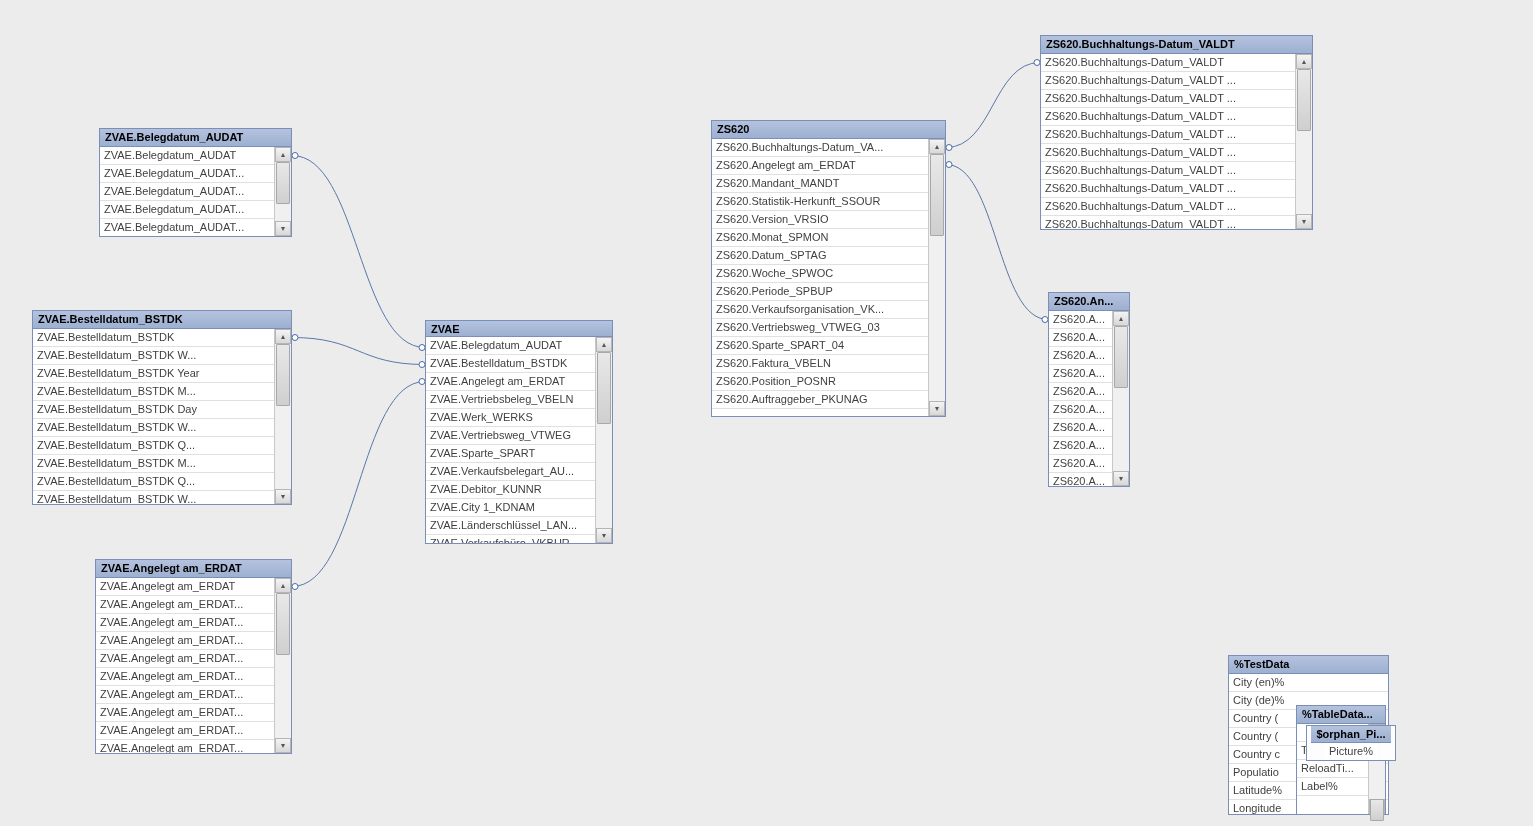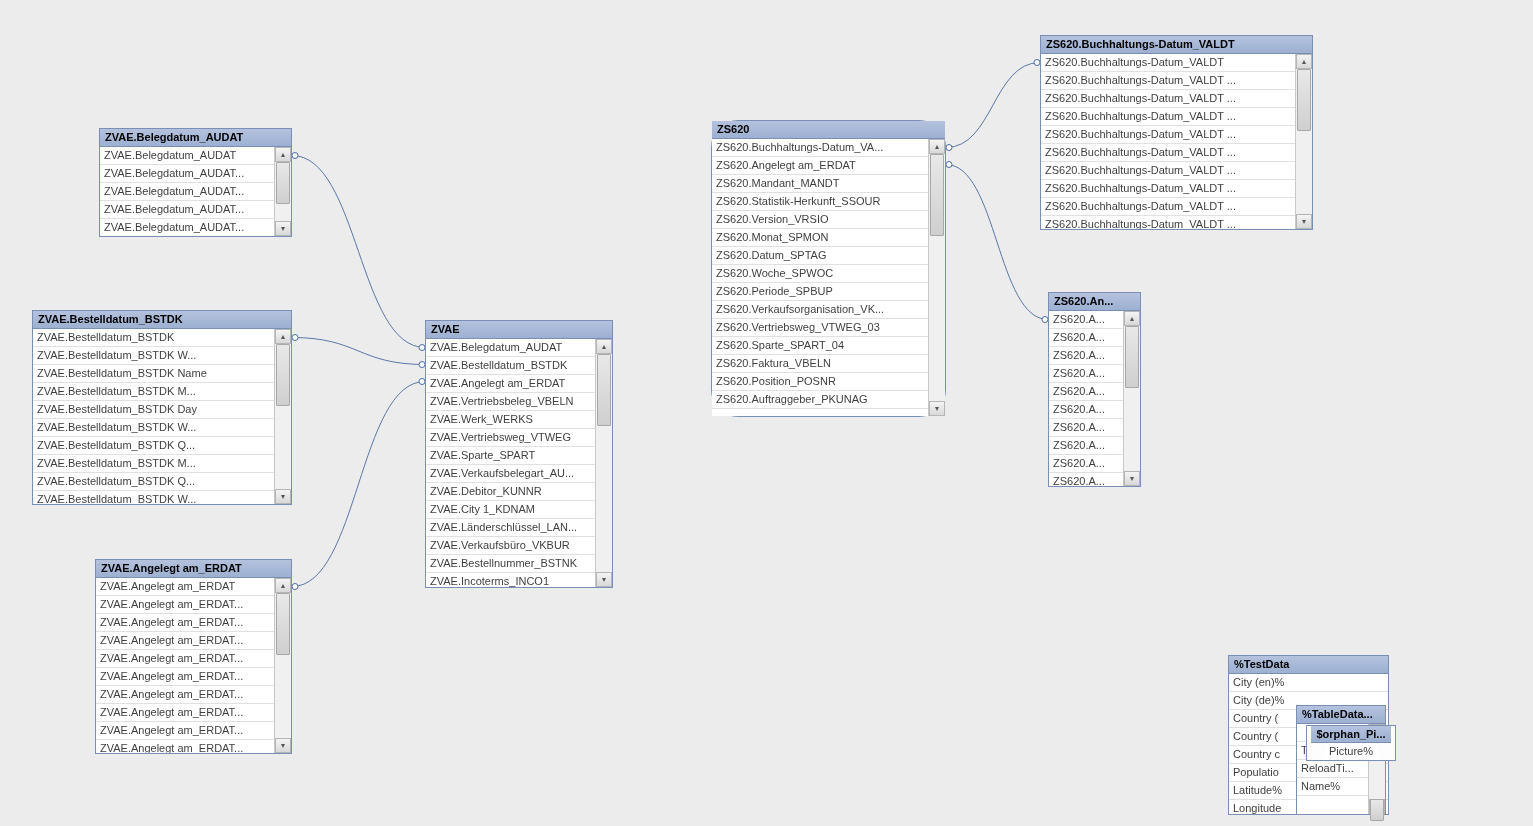--- a/index.html
+++ b/index.html
@@ -145,21 +145,21 @@
           <div class="scroll-btn">▾</div>
         </div>
       </div>
     </div>
     <div class="table-box" style="left: 32px; top: 310px; width: 260px; height: 195px;">
       <div class="table-title">ZVAE.Bestelldatum_BSTDK</div>
       <div class="table-body">
         <div class="field-list">
           <div class="field-item">ZVAE.Bestelldatum_BSTDK</div>
           <div class="field-item">ZVAE.Bestelldatum_BSTDK W...</div>
-          <div class="field-item">ZVAE.Bestelldatum_BSTDK Name</div>
+          <div class="field-item">ZVAE.Bestelldatum_BSTDK Year</div>
           <div class="field-item">ZVAE.Bestelldatum_BSTDK M...</div>
           <div class="field-item">ZVAE.Bestelldatum_BSTDK Day</div>
           <div class="field-item">ZVAE.Bestelldatum_BSTDK W...</div>
           <div class="field-item">ZVAE.Bestelldatum_BSTDK Q...</div>
           <div class="field-item">ZVAE.Bestelldatum_BSTDK M...</div>
           <div class="field-item">ZVAE.Bestelldatum_BSTDK Q...</div>
           <div class="field-item">ZVAE.Bestelldatum_BSTDK W...</div>
         </div>
         <div class="scrollbar">
           <div class="scroll-btn">▴</div>
@@ -187,21 +187,21 @@
         </div>
         <div class="scrollbar">
           <div class="scroll-btn">▴</div>
           <div class="scroll-track">
             <div class="scroll-thumb" style="top: 0px; height: 60px;"></div>
           </div>
           <div class="scroll-btn">▾</div>
         </div>
       </div>
     </div>
-    <div class="table-box" style="left: 425px; top: 320px; width: 188px; height: 268px;">
+    <div class="table-box" style="left: 425px; top: 320px; width: 188px; height: 224px;">
       <div class="table-title">ZVAE</div>
       <div class="table-body">
         <div class="field-list">
           <div class="field-item">ZVAE.Belegdatum_AUDAT</div>
           <div class="field-item">ZVAE.Bestelldatum_BSTDK</div>
           <div class="field-item">ZVAE.Angelegt am_ERDAT</div>
           <div class="field-item">ZVAE.Vertriebsbeleg_VBELN</div>
           <div class="field-item">ZVAE.Werk_WERKS</div>
           <div class="field-item">ZVAE.Vertriebsweg_VTWEG</div>
           <div class="field-item">ZVAE.Sparte_SPART</div>
@@ -215,21 +215,21 @@
         </div>
         <div class="scrollbar">
           <div class="scroll-btn">▴</div>
           <div class="scroll-track">
             <div class="scroll-thumb" style="top: 0px; height: 70px;"></div>
           </div>
           <div class="scroll-btn">▾</div>
         </div>
       </div>
     </div>
-    <div class="table-box" style="left: 711px; top: 120px; width: 235px; height: 297px; border-radius: 27px;">
+    <div class="table-box" style="left: 711px; top: 120px; width: 235px; height: 297px;">
       <div class="table-title">ZS620</div>
       <div class="table-body">
         <div class="field-list">
           <div class="field-item">ZS620.Buchhaltungs-Datum_VA...</div>
           <div class="field-item">ZS620.Angelegt am_ERDAT</div>
           <div class="field-item">ZS620.Mandant_MANDT</div>
           <div class="field-item">ZS620.Statistik-Herkunft_SSOUR</div>
           <div class="field-item">ZS620.Version_VRSIO</div>
           <div class="field-item">ZS620.Monat_SPMON</div>
           <div class="field-item">ZS620.Datum_SPTAG</div>
@@ -268,21 +268,21 @@
         </div>
         <div class="scrollbar">
           <div class="scroll-btn">▴</div>
           <div class="scroll-track">
             <div class="scroll-thumb" style="top: 0px; height: 60px;"></div>
           </div>
           <div class="scroll-btn">▾</div>
         </div>
       </div>
     </div>
-    <div class="table-box" style="left: 1048px; top: 292px; width: 93px; height: 195px;">
+    <div class="table-box" style="left: 1048px; top: 292px; width: 82px; height: 195px;">
       <div class="table-title">ZS620.An...</div>
       <div class="table-body">
         <div class="field-list">
           <div class="field-item">ZS620.A...</div>
           <div class="field-item">ZS620.A...</div>
           <div class="field-item">ZS620.A...</div>
           <div class="field-item">ZS620.A...</div>
           <div class="field-item">ZS620.A...</div>
           <div class="field-item">ZS620.A...</div>
           <div class="field-item">ZS620.A...</div>
@@ -314,21 +314,21 @@
         </div>
       </div>
     </div>
     <div class="table-box" style="left: 1296px; top: 705px; width: 90px; height: 110px;">
       <div class="table-title">%TableData...</div>
       <div class="table-body">
         <div class="field-list">
           <div class="field-item"></div>
           <div class="field-item">TableFiel...</div>
           <div class="field-item">ReloadTi...</div>
-          <div class="field-item">Name%</div>
+          <div class="field-item">Label%</div>
         </div>
         <div class="scrollbar">
           <div class="scroll-btn">▴</div>
           <div class="scroll-track">
             <div class="scroll-thumb" style="top: 60px; height: 20px;"></div>
           </div>
           <div class="scroll-btn">▾</div>
         </div>
       </div>
     </div>

